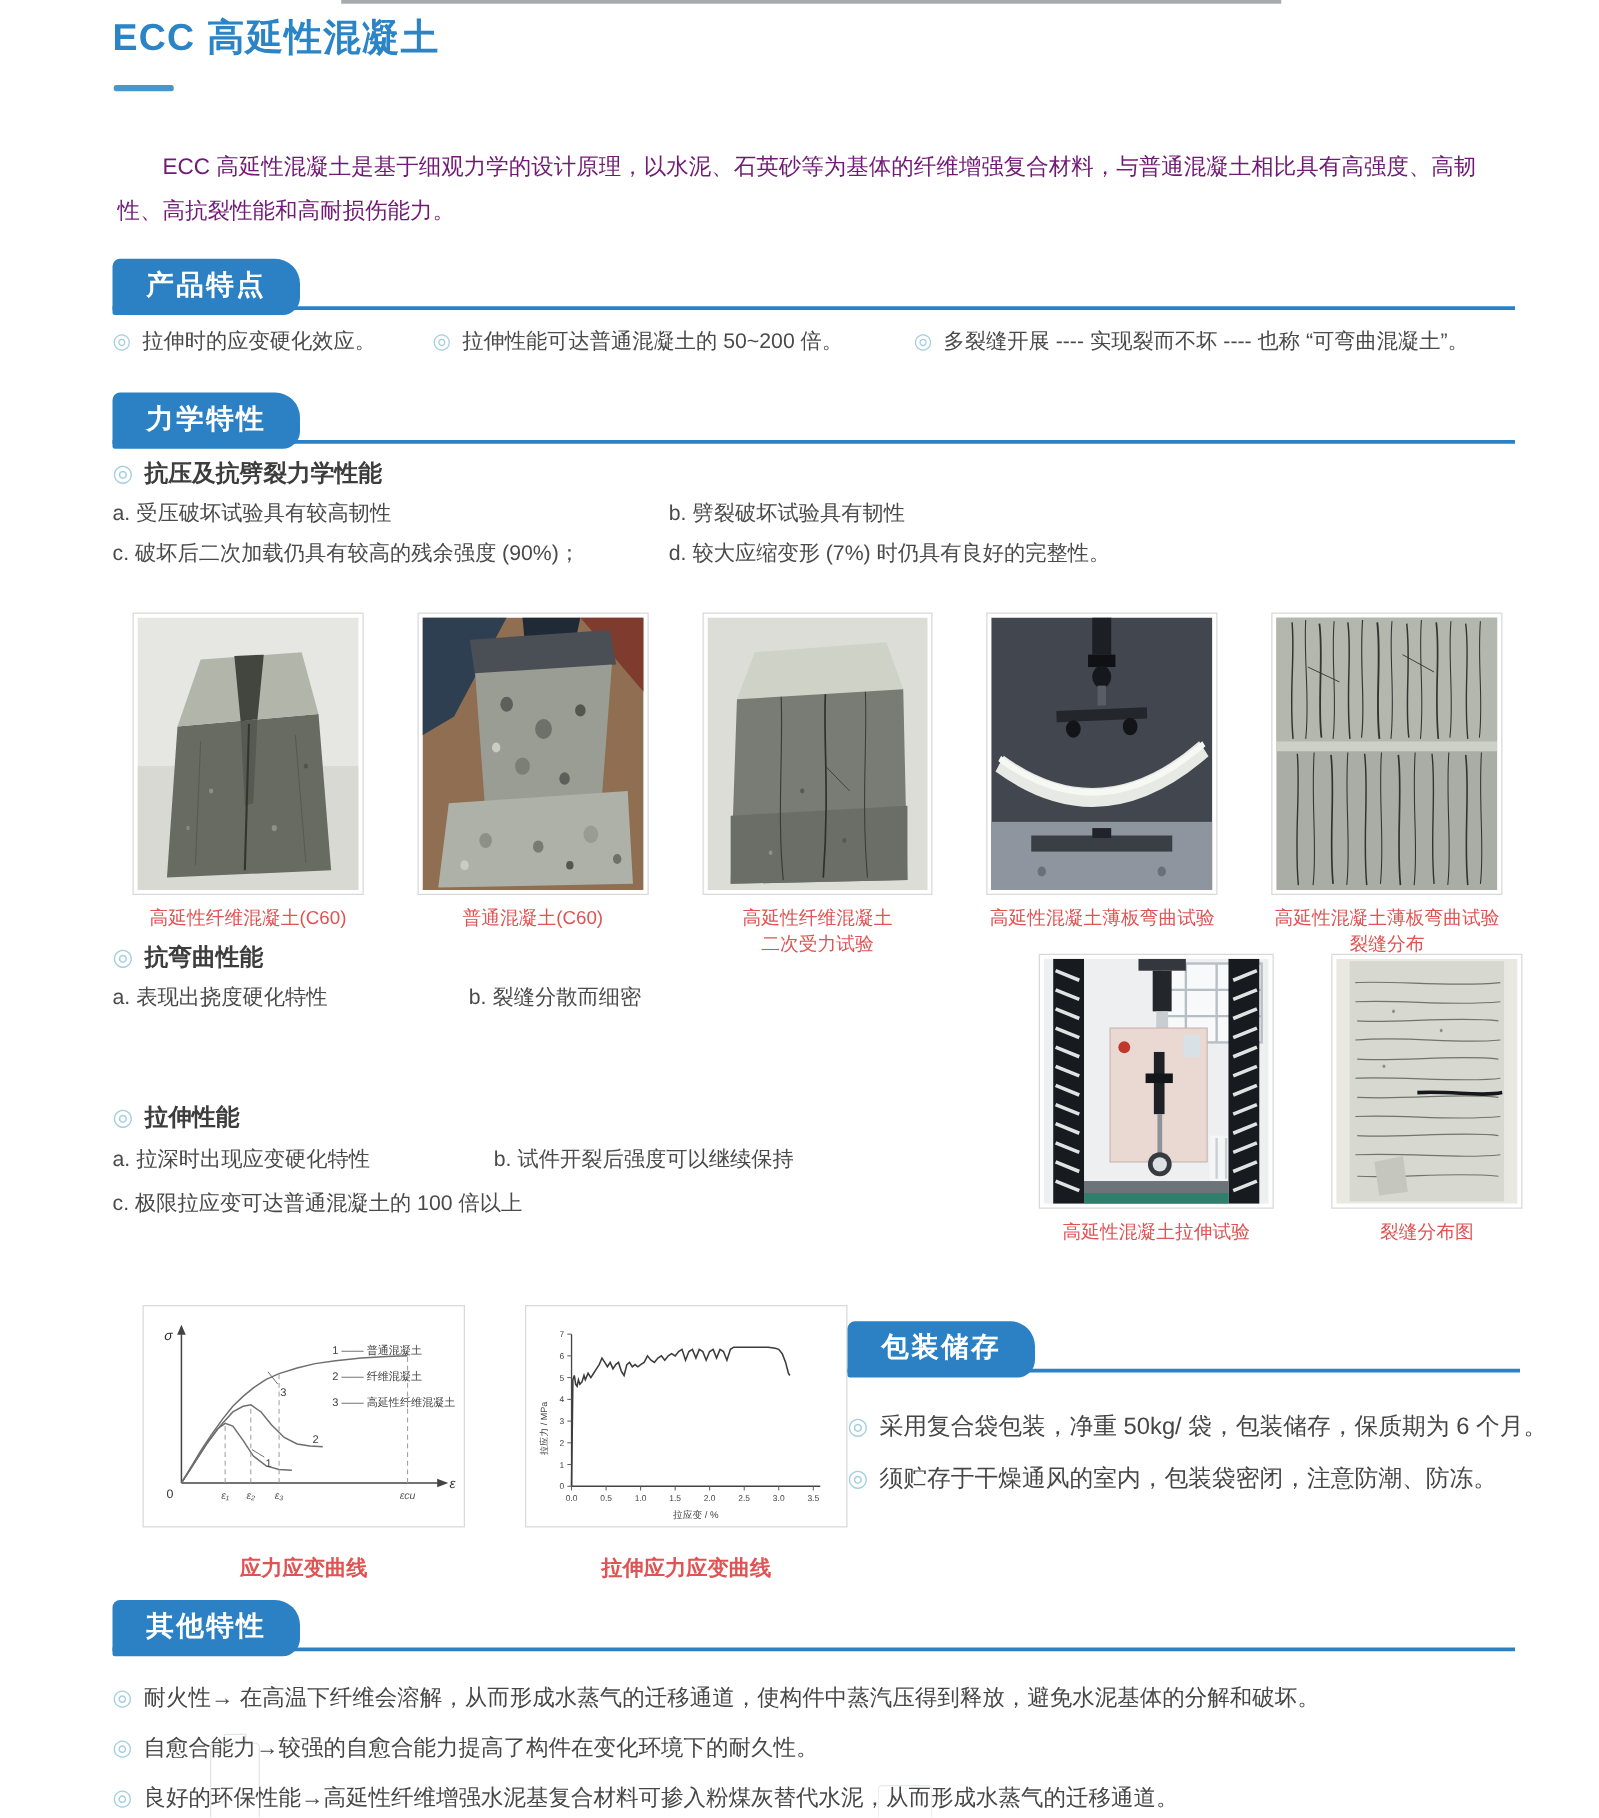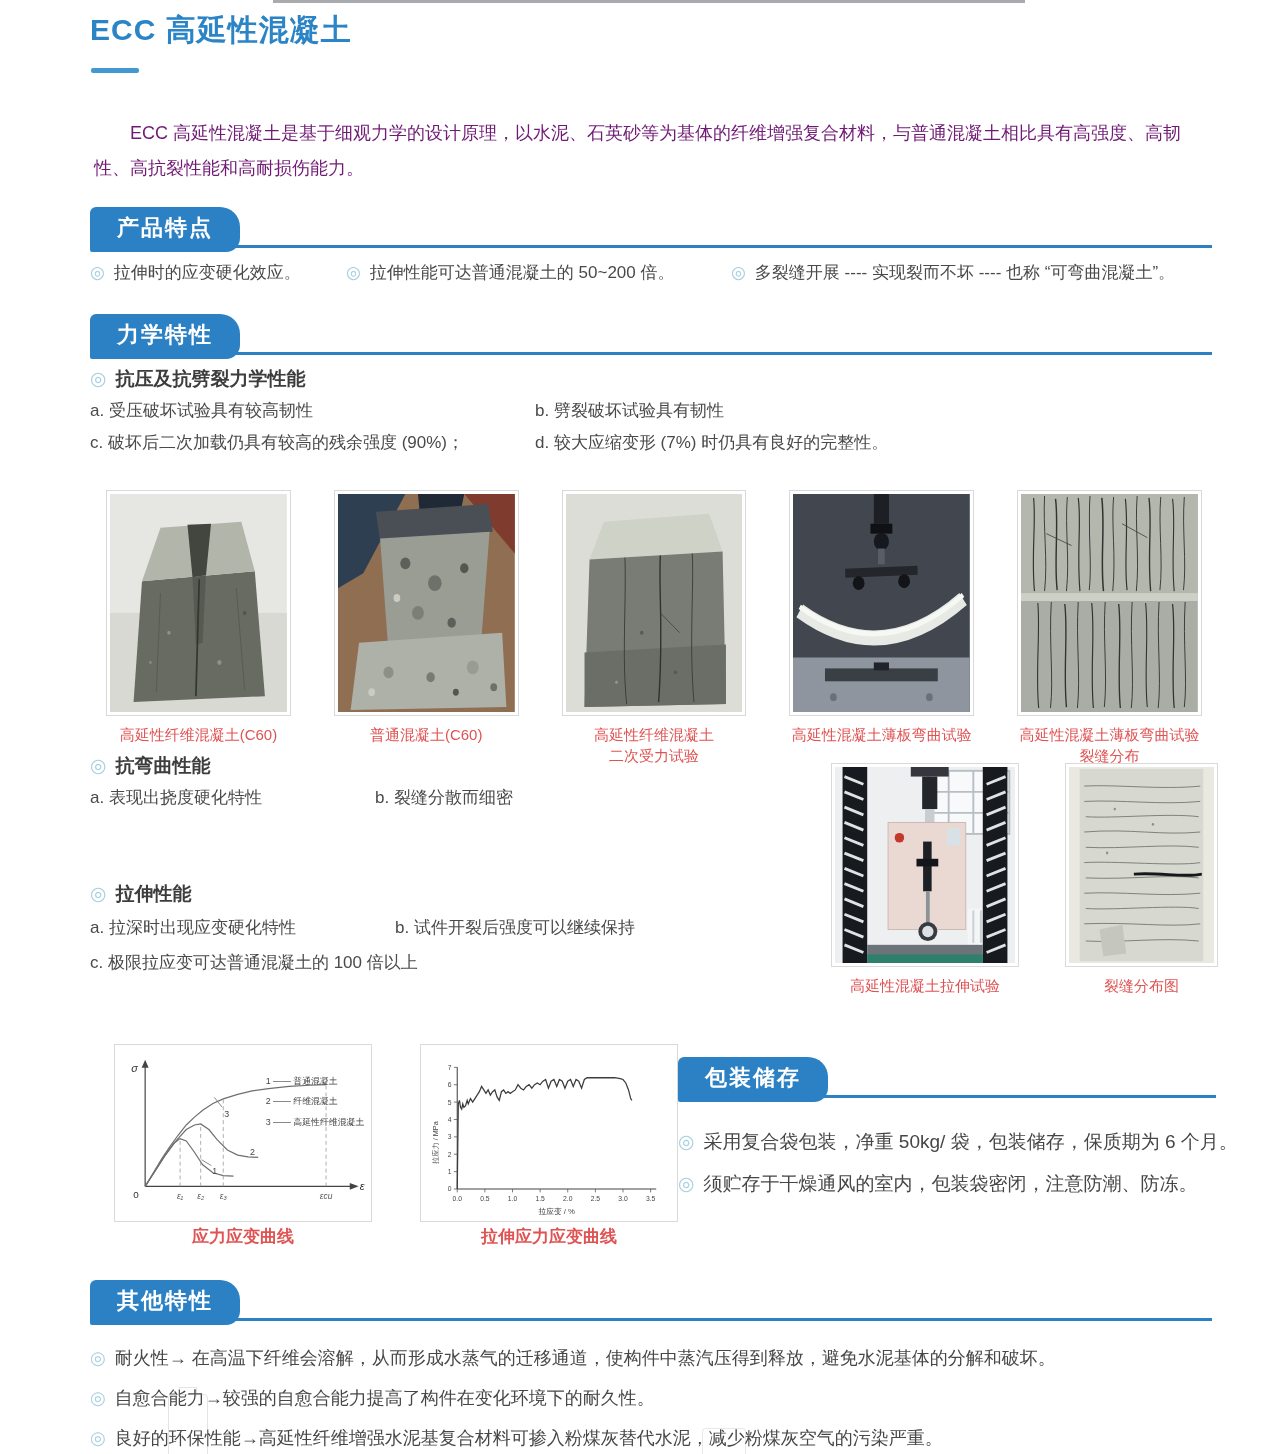--- a/index.html
+++ b/index.html
@@ -27,21 +27,21 @@
   .imgbox svg{display:block;width:100%;}
   .photo-row{display:flex;gap:11px;width:1128px;}
   .photo-row figure{flex:1 1 0;}
   .photo-row .imgbox svg{height:218px;}
   .pcap{font-size:15px;color:#e05353;line-height:21px;margin-top:8px;text-align:center;}
   .side-row{display:flex;gap:14px;align-items:flex-end;}
   .side-row .imgbox svg{height:196px;}
   .chart-row{display:flex;gap:16px;}
   .chart-row figure{width:258px;}
   .chart-row .imgbox svg{height:170px;}
-  .ccap{font-size:17px;font-weight:bold;color:#e05353;text-align:center;margin-top:3px;}
+  .ccap{font-size:17px;font-weight:bold;color:#e05353;text-align:center;margin-top:21px;}
   
   .big-item{font-size:19px;color:#464646;line-height:30px;white-space:nowrap;}
   .other-item{font-size:18px;color:#474747;line-height:40px;white-space:nowrap;}
   
   .top-strip{left:273px;top:0;width:752px;height:3px;background:#60656b;opacity:.55;}
   .ghost-bottle{left:168px;top:1394px;width:38px;height:60px;border:1px solid rgba(140,152,158,.5);
                 border-radius:4px 4px 0 0;opacity:.5;}
   .ghost-bottle:before{content:"";position:absolute;left:10px;top:-8px;width:16px;height:8px;
                 border:1px solid rgba(140,152,158,.5);border-bottom:none;}
   .ghost-line{left:702px;top:1428px;width:42px;height:26px;border:1px solid rgba(150,160,166,.45);
@@ -445,18 +445,18 @@
     <span class="banner">其他特性</span>
     <span class="rule"></span>
   </div>
   <div class="abs other-item" style="left:90px;top:1338px;">
     <span class="ring">◎</span><span>耐火性→ 在高温下纤维会溶解，从而形成水蒸气的迁移通道，使构件中蒸汽压得到释放，避免水泥基体的分解和破坏。</span>
   </div>
   <div class="abs other-item" style="left:90px;top:1378px;">
     <span class="ring">◎</span><span>自愈合能力→较强的自愈合能力提高了构件在变化环境下的耐久性。</span>
   </div>
   <div class="abs other-item" style="left:90px;top:1418px;">
-    <span class="ring">◎</span><span>良好的环保性能→高延性纤维增强水泥基复合材料可掺入粉煤灰替代水泥，减少粉煤灰空气的污染严重。</span>
+    <span class="ring">◎</span><span>良好的环保性能→高延性纤维增强水泥基复合材料可掺入粉煤灰替代水泥，从而形成水蒸气的迁移通道。</span>
   </div>
 
   <div class="abs ghost-bottle"></div>
   <div class="abs ghost-line"></div>
 </div>
 
 </body></html>

